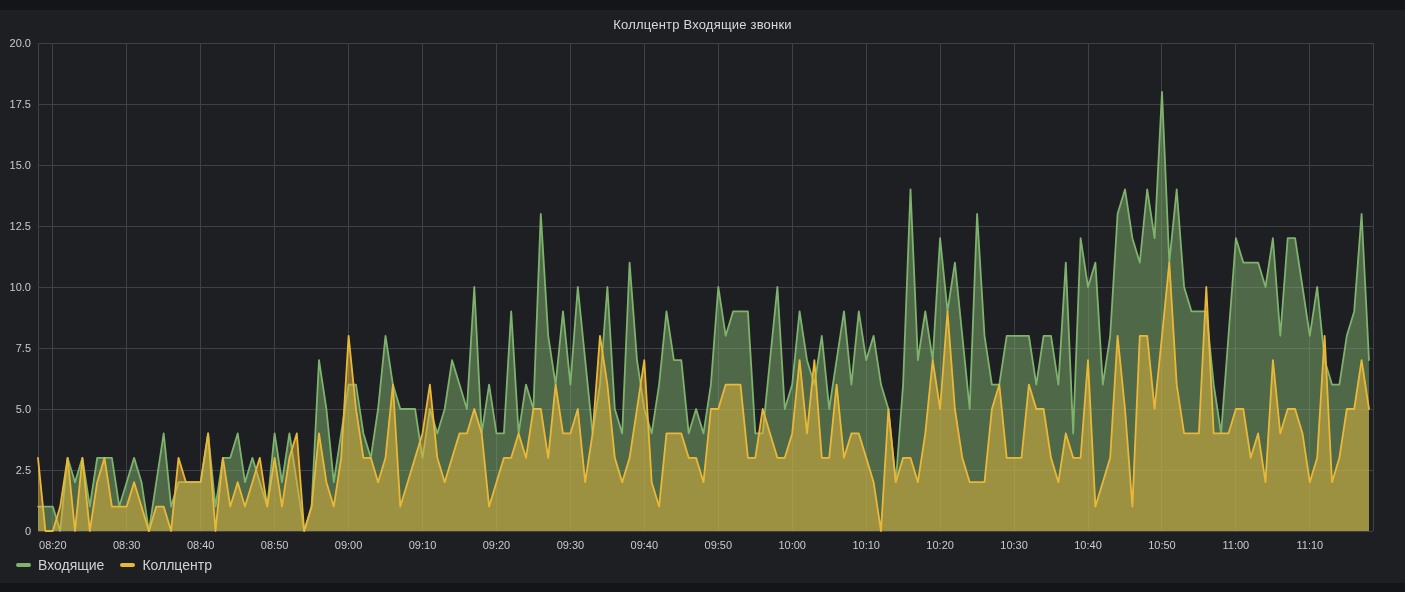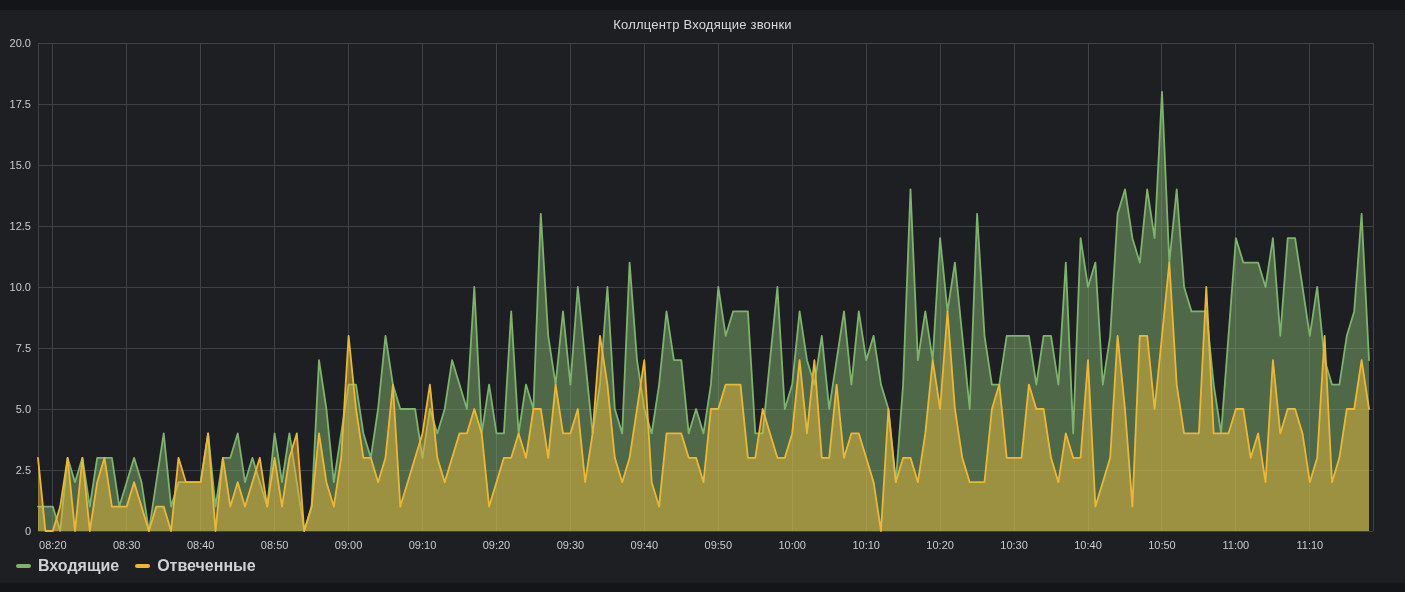--- a/index.html
+++ b/index.html
@@ -7,21 +7,21 @@
   #panel{position:absolute;left:0;top:10px;width:1405px;height:573px;background:#1e1f23;}
   #panel-header{position:absolute;left:0;top:0;width:100%;height:28px;display:flex;
     align-items:center;justify-content:center;}
   #panel-title{font-size:13px;font-weight:normal;color:#d8d9da;letter-spacing:.2px;cursor:pointer;}
   #chart{position:absolute;left:0;top:0;width:1405px;height:592px;}
   .grid{stroke:#3f4146;stroke-width:1;shape-rendering:crispEdges;}
   .ytick,.xtick{font-family:"Liberation Sans",sans-serif;font-size:11px;fill:#c9cacc;}
   #legend{position:absolute;left:16px;top:557px;display:flex;gap:16px;align-items:center;}
   .legend-item{display:flex;align-items:center;gap:7px;cursor:pointer;}
   .legend-swatch{width:15px;height:4px;border-radius:2px;display:inline-block;}
-  .legend-label{font-size:16px;font-weight:bold;color:#d0d1d3;}
+  .legend-label{font-size:14px;font-weight:normal;color:#d0d1d3;}
 </style>
 </head>
 <body>
 
 <div id="panel">
   <div id="panel-header">
     <span id="panel-title">Коллцентр Входящие звонки</span>
   </div>
 </div>
 
@@ -89,15 +89,15 @@
     <rect x="38" y="43" width="1335" height="488" fill="transparent"></rect>
   </svg>
 
 <div id="legend">
   <div class="legend-item">
     <span class="legend-swatch" style="background: rgb(126, 178, 109);"></span>
     <span class="legend-label">Входящие</span>
   </div>
   <div class="legend-item">
     <span class="legend-swatch" style="background: rgb(234, 184, 57);"></span>
-    <span class="legend-label">Отвеченные</span>
+    <span class="legend-label">Коллцентр</span>
   </div>
 </div>
 
 </body></html>

